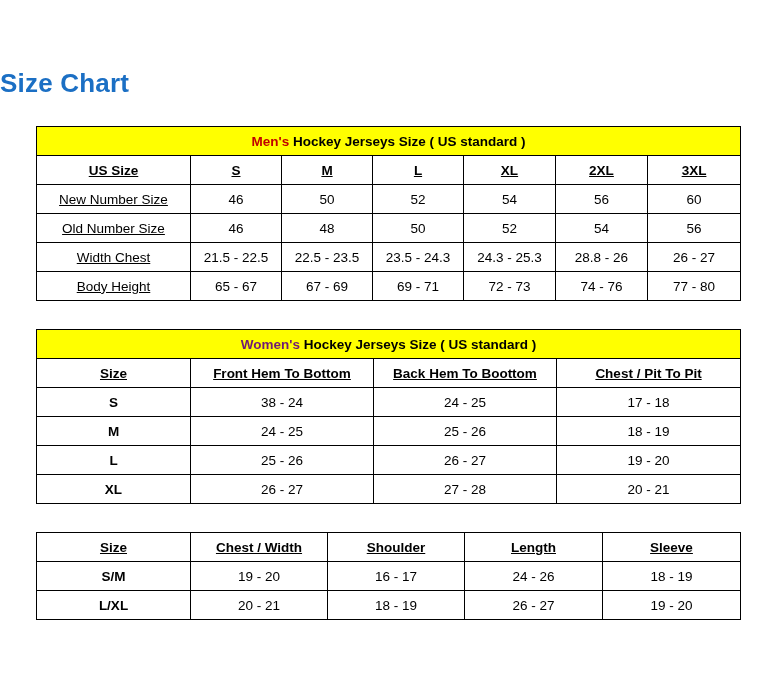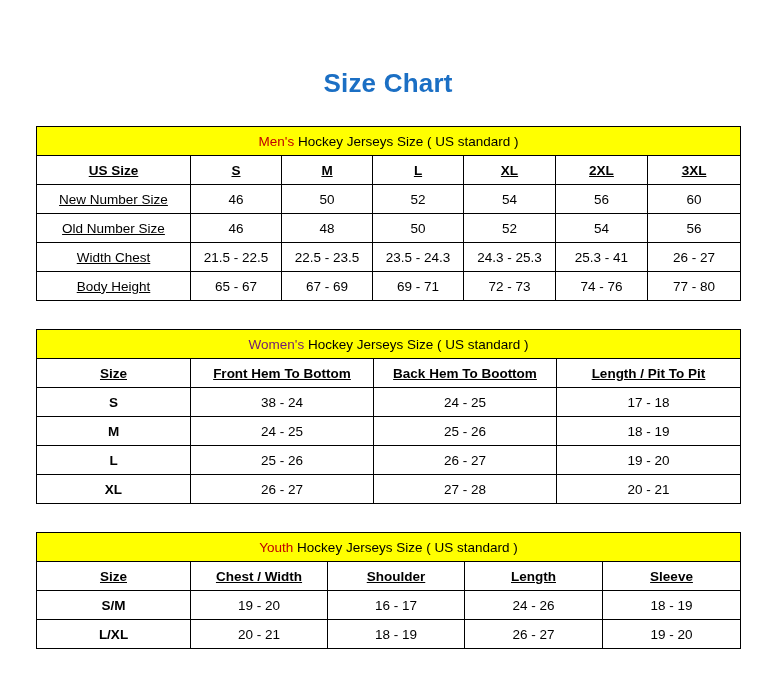--- a/index.html
+++ b/index.html
@@ -14,21 +14,20 @@
     color: #000000;
     overflow: hidden;
   }
   .page {
     position: relative;
     width: 776px;
     height: 692px;
     box-sizing: border-box;
   }
   .title {
-    text-align: center;
     font-size: 26px;
     font-weight: bold;
     color: #1b6fc4;
     padding-top: 68px;
     letter-spacing: 0.2px;
   }
   .chart-wrap {
     margin: 27px 36px 0 36px;
   }
   table.size-table {
@@ -39,21 +38,21 @@
   table.size-table td {
     border: 1px solid #000000;
     text-align: center;
     vertical-align: middle;
     font-size: 13.5px;
     height: 26px;
     padding: 1px 2px;
   }
   .band {
     background: #ffff00;
-    font-weight: normal;
+    font-weight: bold;
     font-size: 14.5px;
     height: 30px;
   }
   .band .accent-men { color: #c00000; }
   .band .accent-women { color: #701a75; }
   .band .accent-youth { color: #c00000; }
   .hdr {
     font-weight: bold;
     text-decoration: underline;
   }
@@ -121,21 +120,21 @@
           <td>52</td>
           <td>54</td>
           <td>56</td>
         </tr>
         <tr>
           <td class="rowlabel">Width Chest</td>
           <td>21.5 - 22.5</td>
           <td>22.5 - 23.5</td>
           <td>23.5 - 24.3</td>
           <td>24.3 - 25.3</td>
-          <td>25.3 - 41</td>
+          <td>28.8 - 26</td>
           <td>26 - 27</td>
         </tr>
         <tr>
           <td class="rowlabel">Body Height</td>
           <td>65 - 67</td>
           <td>67 - 69</td>
           <td>69 - 71</td>
           <td>72 - 73</td>
           <td>74 - 76</td>
           <td>77 - 80</td>
@@ -161,21 +160,21 @@
       <tbody>
         <tr>
           <td class="band" colspan="4">
             <span class="accent-women">Women's</span><span> Hockey Jerseys Size ( US standard )</span>
           </td>
         </tr>
         <tr>
           <td class="hdr">Size</td>
           <td class="hdr">Front Hem To Bottom</td>
           <td class="hdr">Back Hem To Boottom</td>
-          <td class="hdr">Length / Pit To Pit</td>
+          <td class="hdr">Chest / Pit To Pit</td>
         </tr>
         <tr>
           <td class="rowlabel-bold">S</td>
           <td>38 - 24</td>
           <td>24 - 25</td>
           <td>17 - 18</td>
         </tr>
         <tr>
           <td class="rowlabel-bold">M</td>
           <td>24 - 25</td>
@@ -208,25 +207,20 @@
     <table class="size-table">
       <colgroup>
         <col style="width:154px">
         <col style="width:137px">
         <col style="width:137px">
         <col style="width:138px">
         <col style="width:138px">
       </colgroup>
       <tbody>
         <tr>
-          <td class="band" colspan="5">
-            <span class="accent-youth">Youth</span><span> Hockey Jerseys Size ( US standard )</span>
-          </td>
-        </tr>
-        <tr>
           <td class="hdr">Size</td>
           <td class="hdr">Chest / Width</td>
           <td class="hdr">Shoulder</td>
           <td class="hdr">Length</td>
           <td class="hdr">Sleeve</td>
         </tr>
         <tr>
           <td class="rowlabel-bold">S/M</td>
           <td>19 - 20</td>
           <td>16 - 17</td>

